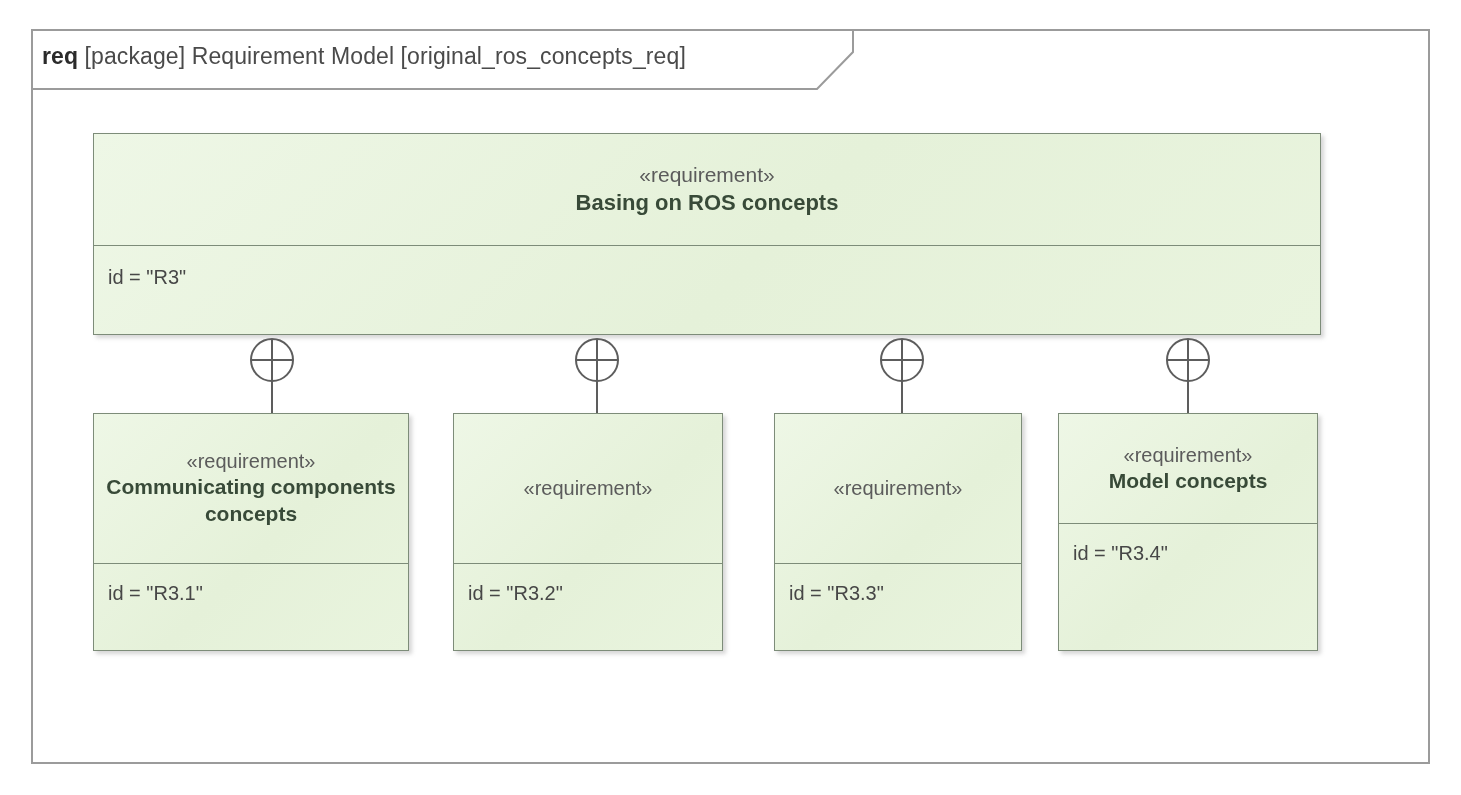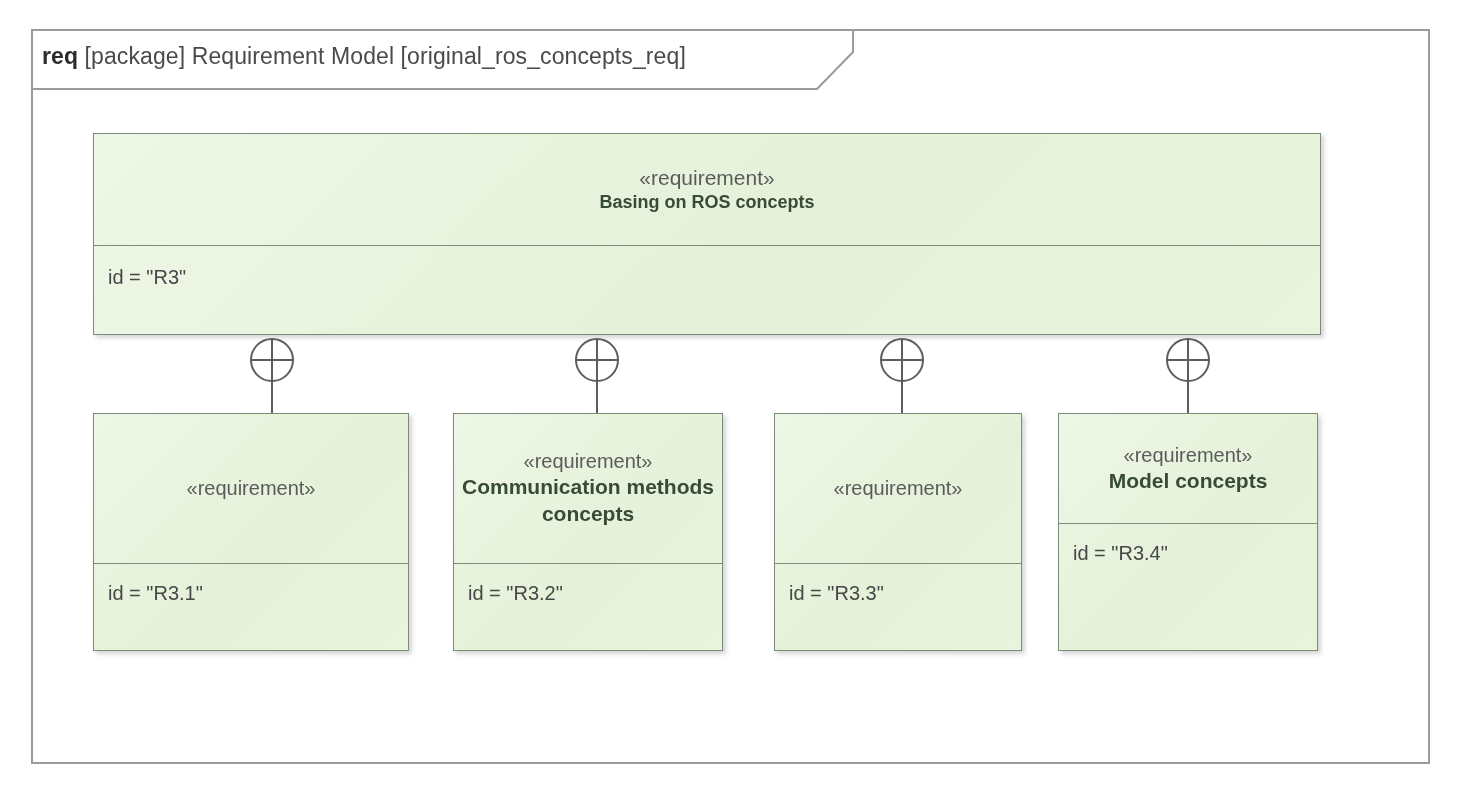--- a/index.html
+++ b/index.html
@@ -103,21 +103,21 @@
   #block-parent {
     left: 93px;
     top: 133px;
     width: 1228px;
     height: 202px;
   }
   #block-parent .req-head {
     height: 112px;
   }
   #block-parent .stereotype { font-size: 21px; }
-  #block-parent .req-name { font-size: 18px; }
+  #block-parent .req-name { font-size: 22px; }
   #block-parent .req-body { height: 88px; padding-top: 20px; padding-left: 14px;}
 
   
   #block-r31 { left: 93px;  top: 413px; width: 316px; height: 238px; }
   #block-r31 .req-head { height: 150px; }
   #block-r31 .req-body { height: 86px; }
 
   #block-r32 { left: 453px; top: 413px; width: 270px; height: 238px; }
   #block-r32 .req-head { height: 150px; }
   #block-r32 .req-body { height: 86px; }
@@ -205,30 +205,30 @@
     <div class="req-name">Basing on ROS concepts</div>
   </div>
   <div class="req-body">
     <div class="req-attr">id = "R3"</div>
   </div>
 </div>
 
 <div class="req-block" id="block-r31">
   <div class="req-head">
     <div class="stereotype">«requirement»</div>
+    <div class="req-name">Communicating components concepts</div>
   </div>
   <div class="req-body">
     <div class="req-attr">id = "R3.1"</div>
   </div>
 </div>
 
 <div class="req-block" id="block-r32">
   <div class="req-head">
     <div class="stereotype">«requirement»</div>
-    <div class="req-name">Communication methods concepts</div>
   </div>
   <div class="req-body">
     <div class="req-attr">id = "R3.2"</div>
   </div>
 </div>
 
 <div class="req-block" id="block-r33">
   <div class="req-head">
     <div class="stereotype">«requirement»</div>
   </div>

